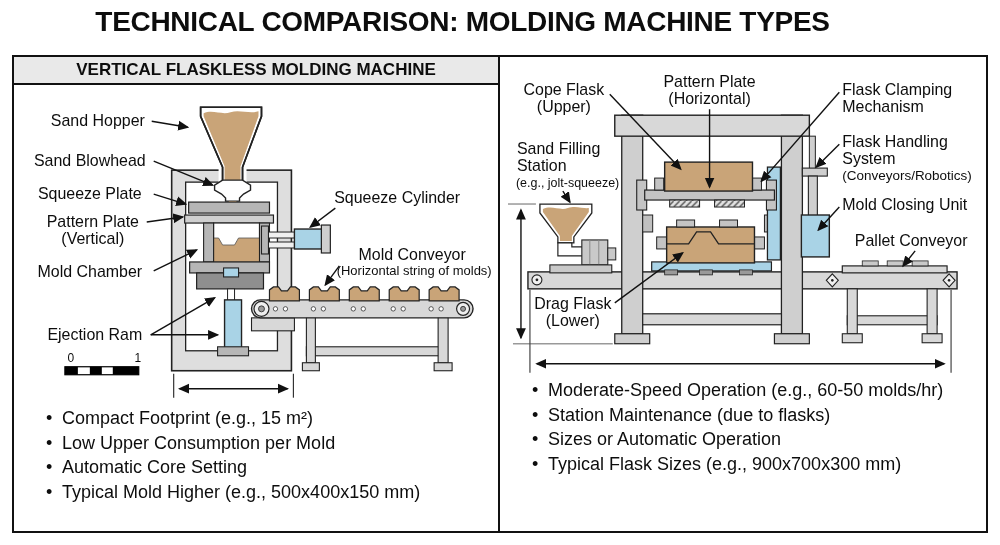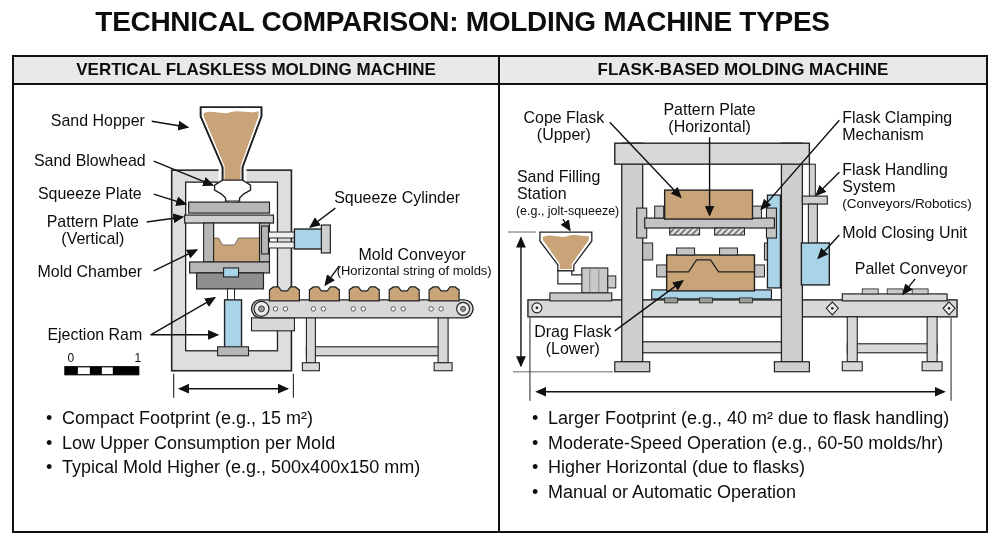--- a/index.html
+++ b/index.html
@@ -165,27 +165,27 @@
           <text x="81" y="255" text-anchor="middle">Ejection Ram</text>
           <text x="384" y="118" text-anchor="middle">Squeeze Cylinder</text>
           <text x="399" y="175" text-anchor="middle">Mold Conveyor</text>
           <text x="401" y="190" text-anchor="middle" font-size="13">(Horizontal string of molds)</text>
         </g>
       </svg>
 
       <ul class="bullets">
         <li>Compact Footprint (e.g., 15 m²)</li>
         <li>Low Upper Consumption per Mold</li>
+        <li>Automatic Core Setting</li>
         <li>Typical Mold Higher (e.g., 500x400x150 mm)</li>
       </ul>
     </div>
   </div>
 
   <div class="panel right">
-    <div class="panel-header">FLASK-BASED MOLDING MACHINE</div>
     <div class="panel-content">
 
       <svg class="diagram" width="485" height="318" viewBox="0 0 486 318">
         <defs>
           <marker id="ahR" viewBox="0 0 10 10" refX="8.5" refY="5" markerWidth="8" markerHeight="8" orient="auto-start-reverse">
             <path d="M0,0.6 L10,5 L0,9.4 Z" fill="#111"></path>
           </marker>
           <pattern id="hatch2" patternUnits="userSpaceOnUse" width="6" height="6">
             <rect width="6" height="6" fill="#e2e2e2"></rect>
             <path d="M0,6 L6,0" stroke="#555" stroke-width="1.4"></path>
@@ -308,20 +308,20 @@
           <text x="412" y="189" text-anchor="middle">Pallet Conveyor</text>
           <text x="17" y="97">Sand Filling</text>
           <text x="17" y="114">Station</text>
           <text x="16" y="130" font-size="12.5">(e.g., jolt-squeeze)</text>
           <text x="73" y="252" text-anchor="middle">Drag Flask</text>
           <text x="73" y="269" text-anchor="middle">(Lower)</text>
         </g>
       </svg>
 
       <ul class="bullets">
-        <li>Larger Footprint (e.g., 40 m² due to flask handling)</li>
         <li>Moderate-Speed Operation (e.g., 60-50 molds/hr)</li>
-        <li>Higher Horizontal (due to flasks)</li>
-        <li>Manual or Automatic Operation</li>
+        <li>Station Maintenance (due to flasks)</li>
+        <li>Sizes or Automatic Operation</li>
+        <li>Typical Flask Sizes (e.g., 900x700x300 mm)</li>
       </ul>
     </div>
   </div>
 </div>
 
 </body></html>

